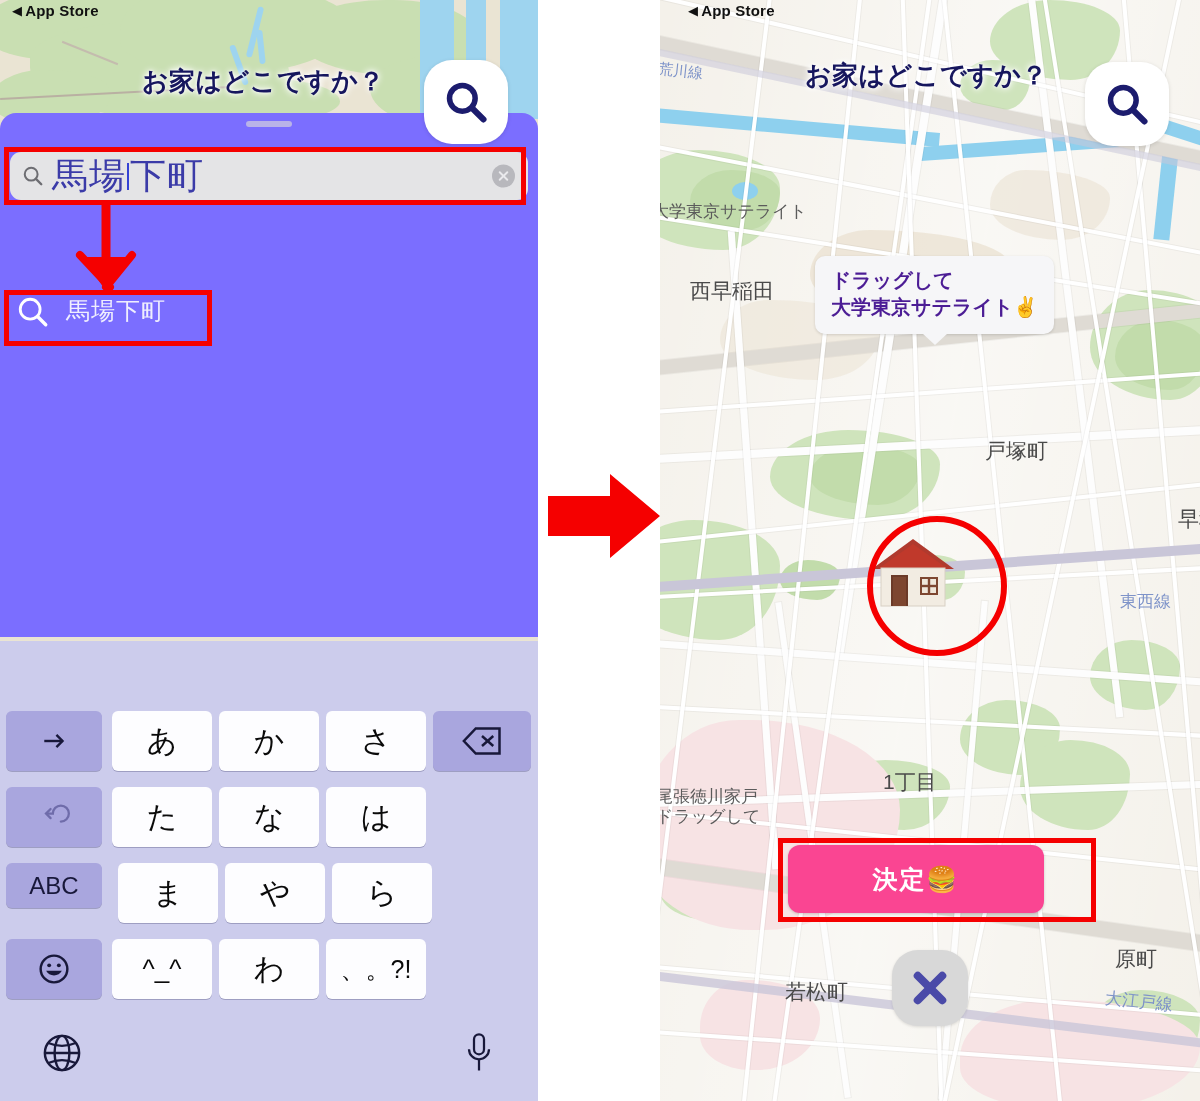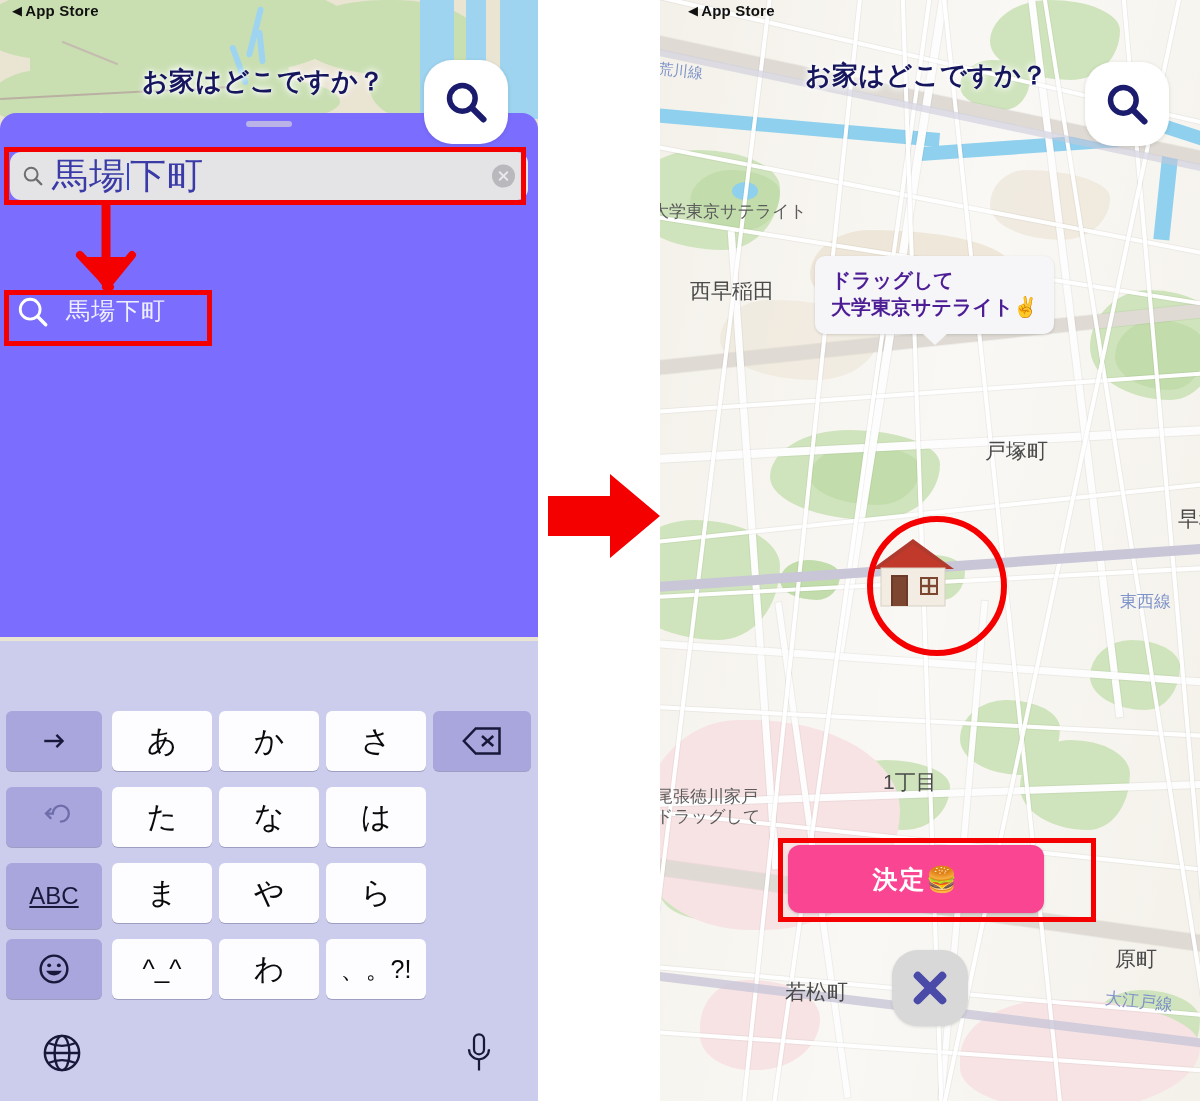--- a/index.html
+++ b/index.html
@@ -209,21 +209,21 @@
             <path d="M20 18 A7 7 0 1 0 13 11 L8 11" fill="none" stroke="#6f6caa" stroke-width="2" stroke-linecap="round"></path>
             <polyline points="11,7 7,11 11,15" fill="none" stroke="#6f6caa" stroke-width="2" stroke-linecap="round"></polyline>
           </svg>
         </div>
         <div class="key light" style="width:100px;height:60px;margin-right:7px;">た</div>
         <div class="key light" style="width:100px;height:60px;margin-right:7px;">な</div>
         <div class="key light" style="width:100px;height:60px;margin-right:7px;">は</div>
       </div>
 
       <div class="krow" style="left:6px;top:222px;">
-        <div class="key dark txt" style="width:96px;height:66px;margin-right:10px;font-size:24px;text-decoration:underline;">ABC</div>
+        <div class="key dark txt" style="width:96px;height:45px;margin-right:16px;font-size:24px;">ABC</div>
         <div class="key light" style="width:100px;height:60px;margin-right:7px;">ま</div>
         <div class="key light" style="width:100px;height:60px;margin-right:7px;">や</div>
         <div class="key light" style="width:100px;height:60px;margin-right:7px;">ら</div>
       </div>
 
       <div class="krow" style="left:6px;top:298px;">
         <div class="key dark" style="width:96px;height:60px;margin-right:10px;">
           <svg viewBox="0 0 28 28" width="34" height="34">
             <circle cx="14" cy="14" r="11" fill="none" stroke="#18183a" stroke-width="2"></circle>
             <circle cx="10" cy="11" r="1.6" fill="#18183a"></circle>

